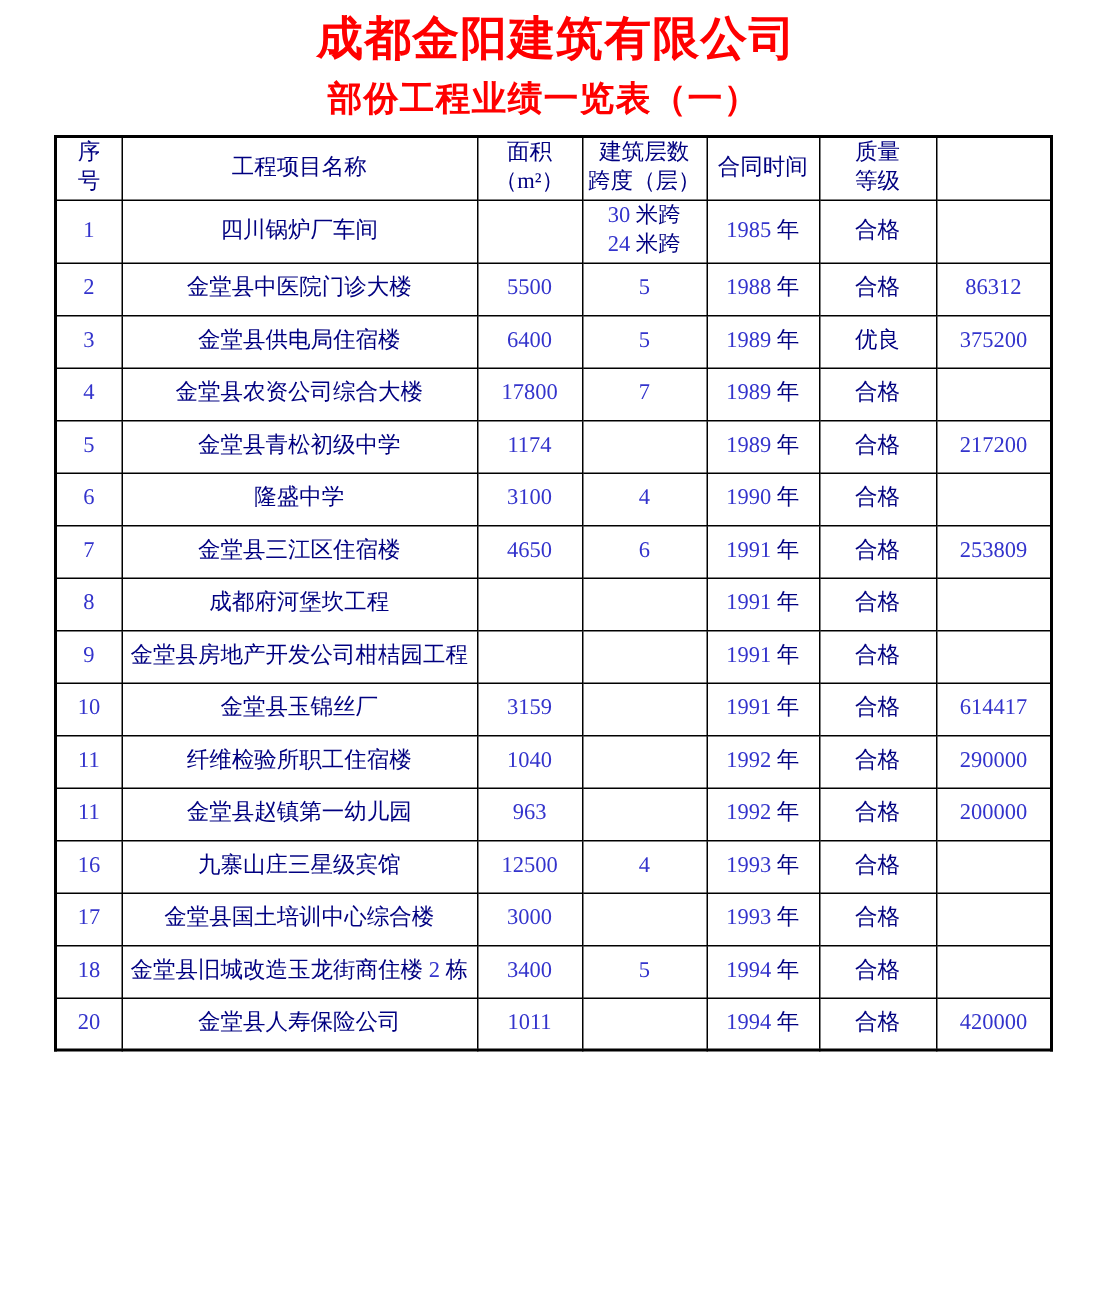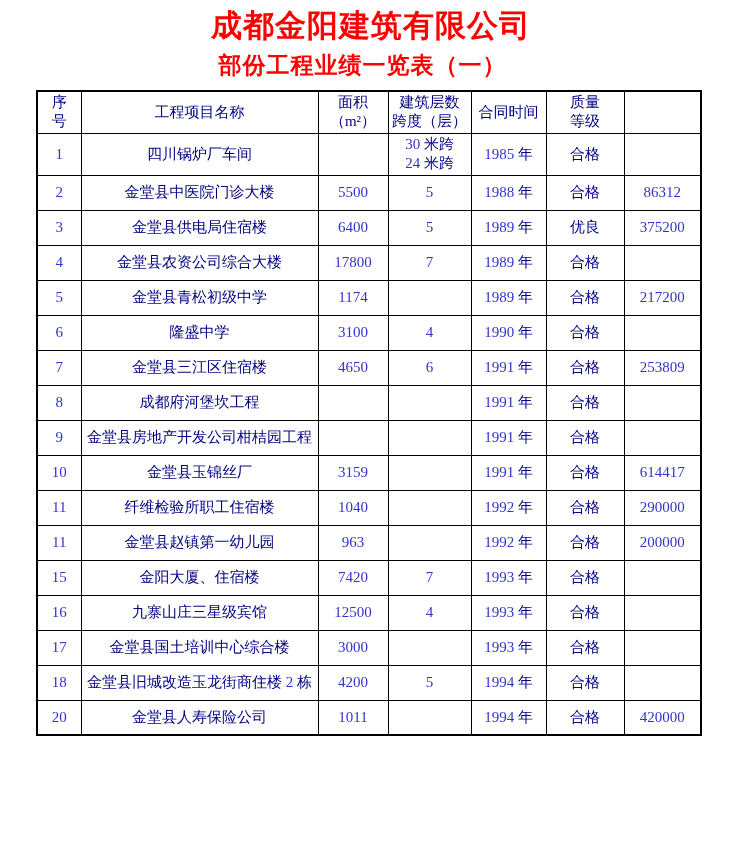--- a/index.html
+++ b/index.html
@@ -193,50 +193,41 @@
       <tr>
         <td><span class="num">11</span></td>
         <td>金堂县赵镇第一幼儿园</td>
         <td><span class="num">963</span></td>
         <td></td>
         <td><span class="num">1992</span> 年</td>
         <td>合格</td>
         <td><span class="num">200000</span></td>
       </tr>
       <tr>
-        <td><span class="num">15</span></td>
-        <td>金阳大厦、住宿楼</td>
-        <td><span class="num">7420</span></td>
-        <td><span class="num">7</span></td>
-        <td><span class="num">1993</span> 年</td>
-        <td>合格</td>
-        <td></td>
-      </tr>
-      <tr>
         <td><span class="num">16</span></td>
         <td>九寨山庄三星级宾馆</td>
         <td><span class="num">12500</span></td>
         <td><span class="num">4</span></td>
         <td><span class="num">1993</span> 年</td>
         <td>合格</td>
         <td></td>
       </tr>
       <tr>
         <td><span class="num">17</span></td>
         <td>金堂县国土培训中心综合楼</td>
         <td><span class="num">3000</span></td>
         <td></td>
         <td><span class="num">1993</span> 年</td>
         <td>合格</td>
         <td></td>
       </tr>
       <tr>
         <td><span class="num">18</span></td>
         <td>金堂县旧城改造玉龙街商住楼 <span class="num">2</span> 栋</td>
-        <td><span class="num">4200</span></td>
+        <td><span class="num">3400</span></td>
         <td><span class="num">5</span></td>
         <td><span class="num">1994</span> 年</td>
         <td>合格</td>
         <td></td>
       </tr>
       <tr>
         <td><span class="num">20</span></td>
         <td>金堂县人寿保险公司</td>
         <td><span class="num">1011</span></td>
         <td></td>

